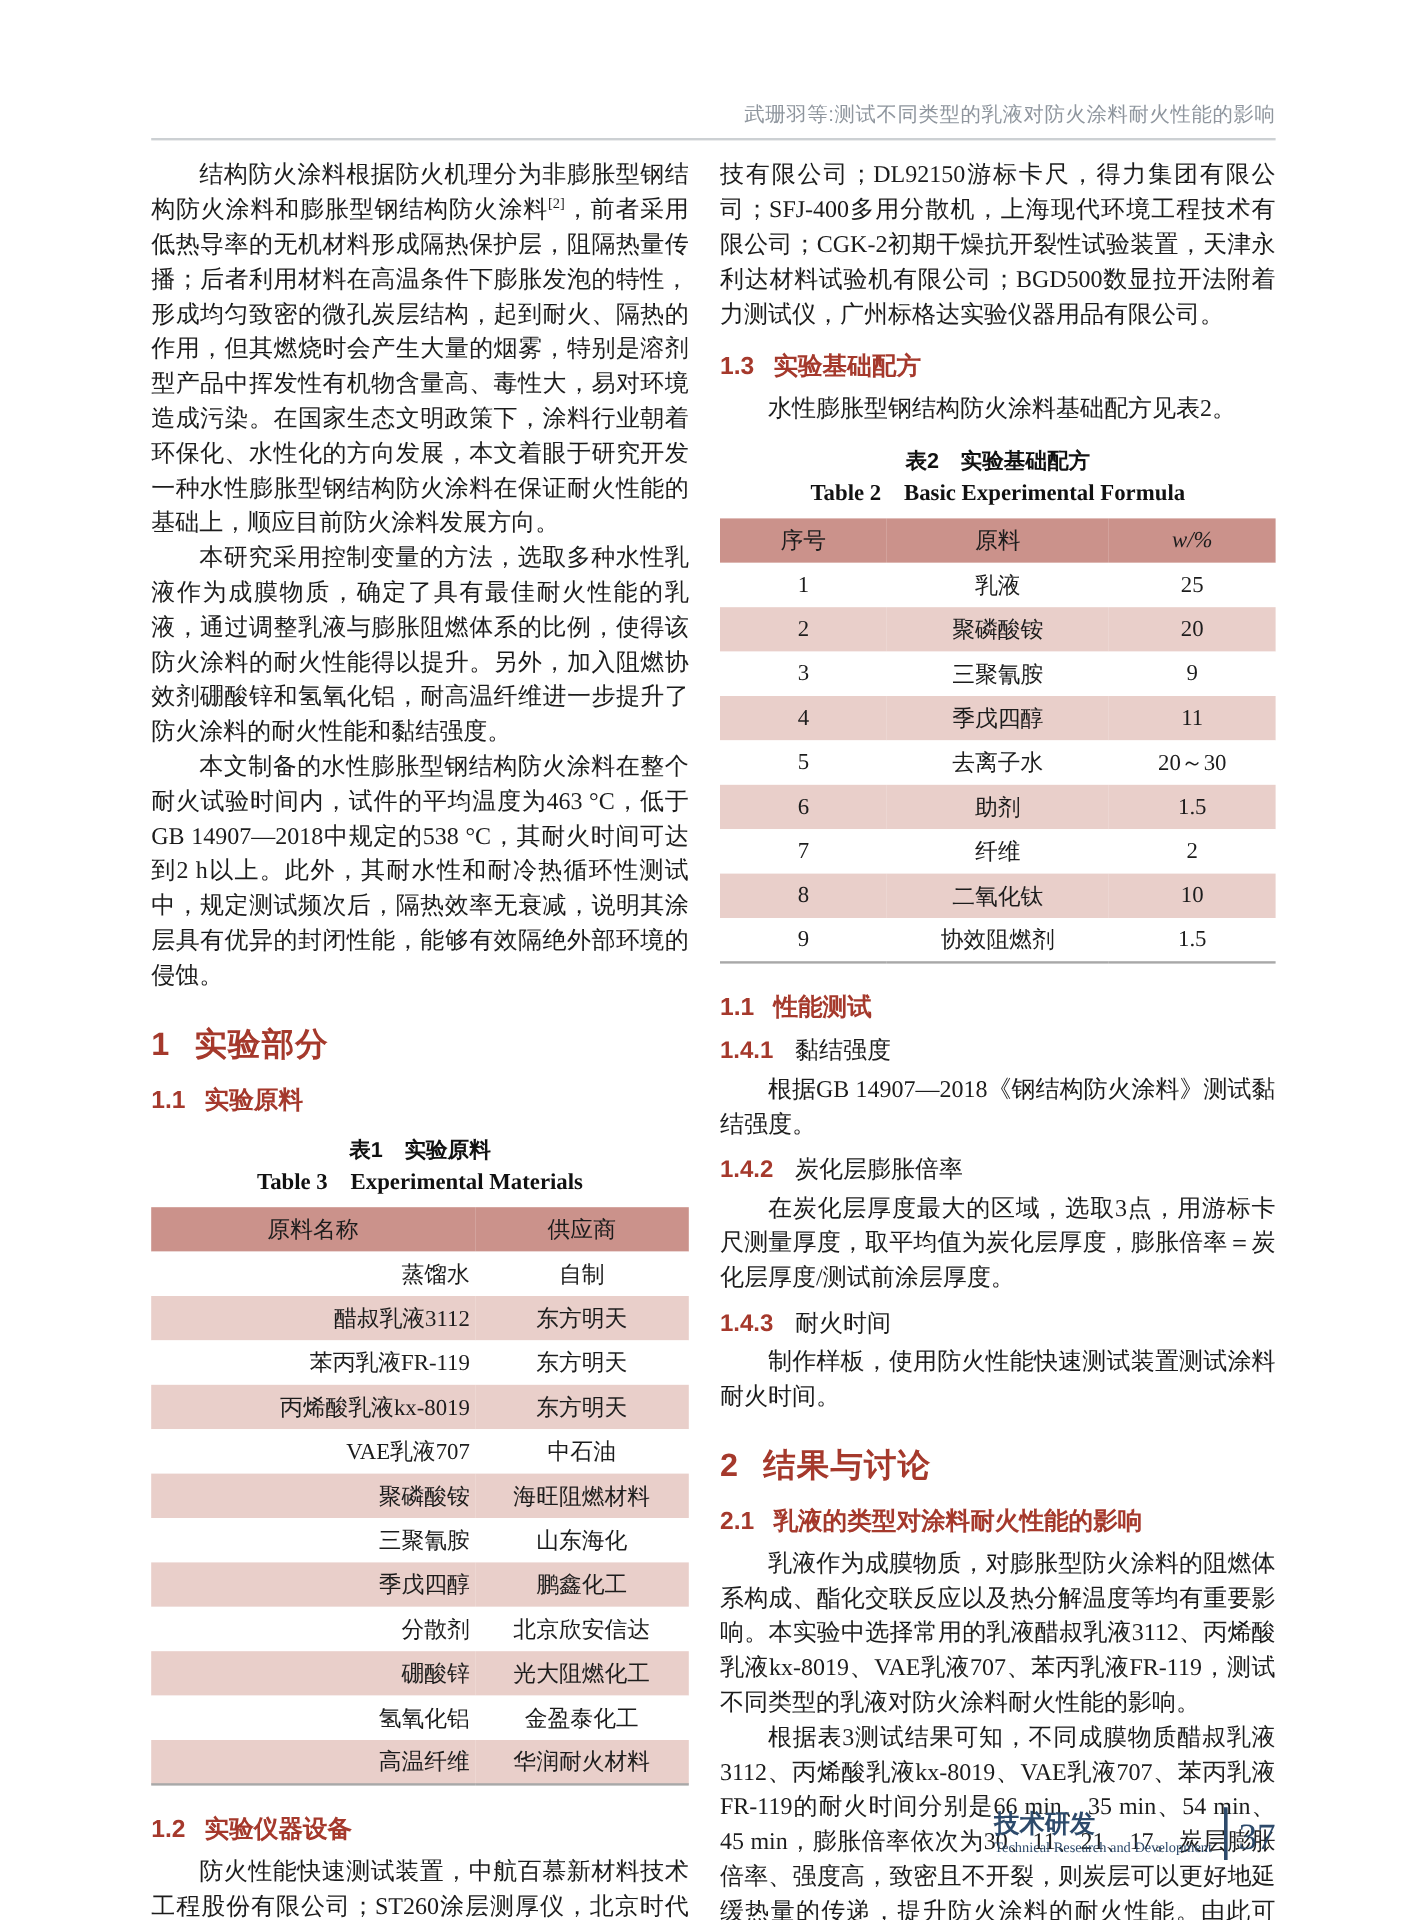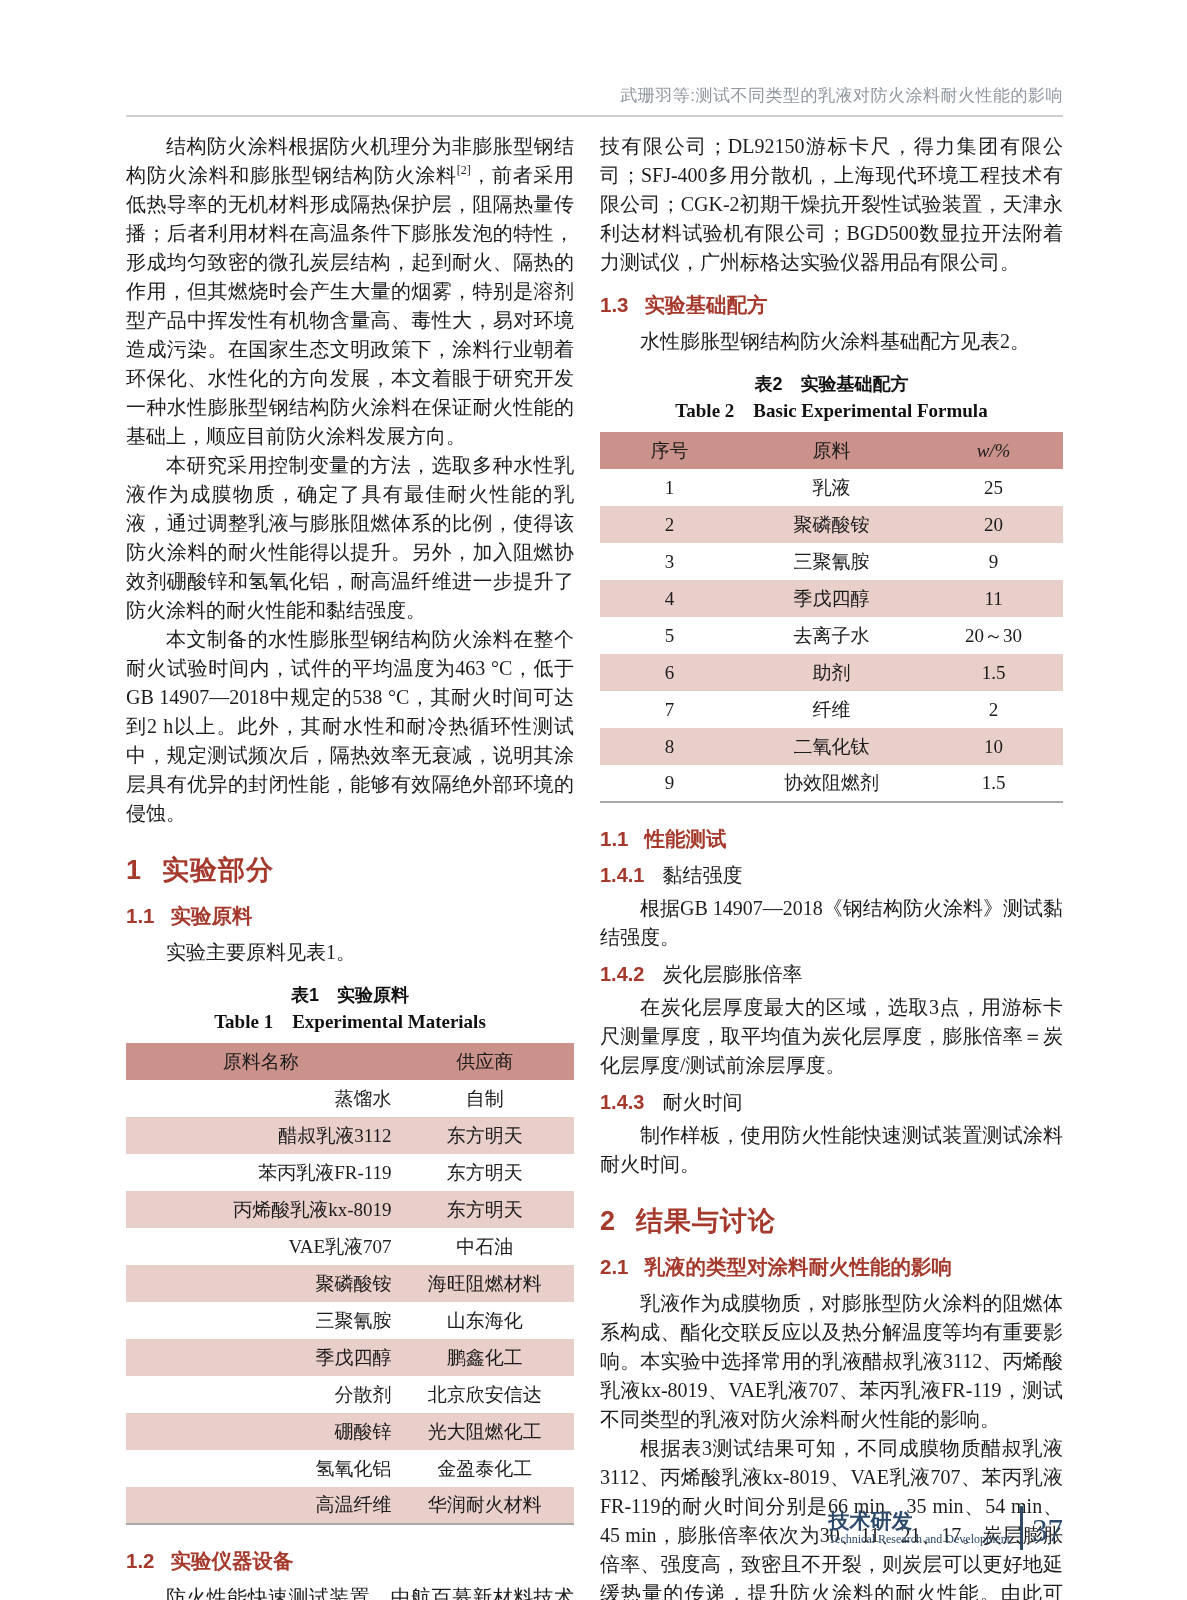--- a/index.html
+++ b/index.html
@@ -176,25 +176,24 @@
       <p class="body-p"><span>结构防火涂料根据防火机理分为非膨胀型钢结构防火涂料和膨胀型钢结构防火涂料</span><sup class="cite">[2]</sup><span>，前者采用低热导率的无机材料形成隔热保护层，阻隔热量传播；后者利用材料在高温条件下膨胀发泡的特性，形成均匀致密的微孔炭层结构，起到耐火、隔热的作用，但其燃烧时会产生大量的烟雾，特别是溶剂型产品中挥发性有机物含量高、毒性大，易对环境造成污染。在国家生态文明政策下，涂料行业朝着环保化、水性化的方向发展，本文着眼于研究开发一种水性膨胀型钢结构防火涂料在保证耐火性能的基础上，顺应目前防火涂料发展方向。</span></p>
 
       <p class="body-p">本研究采用控制变量的方法，选取多种水性乳液作为成膜物质，确定了具有最佳耐火性能的乳液，通过调整乳液与膨胀阻燃体系的比例，使得该防火涂料的耐火性能得以提升。另外，加入阻燃协效剂硼酸锌和氢氧化铝，耐高温纤维进一步提升了防火涂料的耐火性能和黏结强度。</p>
 
       <p class="body-p">本文制备的水性膨胀型钢结构防火涂料在整个耐火试验时间内，试件的平均温度为463 °C，低于GB 14907—2018中规定的538 °C，其耐火时间可达到2 h以上。此外，其耐水性和耐冷热循环性测试中，规定测试频次后，隔热效率无衰减，说明其涂层具有优异的封闭性能，能够有效隔绝外部环境的侵蚀。</p>
 
       <div class="h1"><span class="hnum">1</span><span>实验部分</span></div>
 
       <div class="h2"><span class="hnum">1.1</span><span>实验原料</span></div>
 
-      <p class="body-p">实验主要原料见表1。</p>
 
       <div class="table-block">
         <div class="cap-zh">表1　实验原料</div>
-        <div class="cap-en">Table 1　Experimental Materials</div>
+        <div class="cap-en">Table 3　Experimental Materials</div>
         <table class="data-table t1">
           <thead>
             <tr>
               <th class="c-name">原料名称</th>
               <th>供应商</th>
             </tr>
           </thead>
           <tbody>
             <tr>
                 <td class="c-name">蒸馏水</td>

